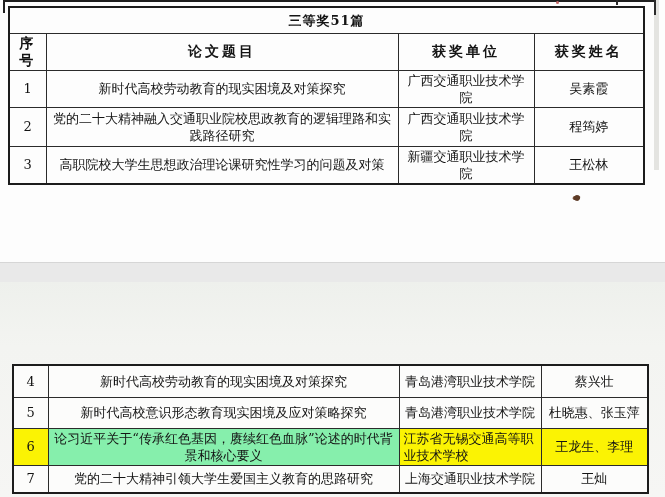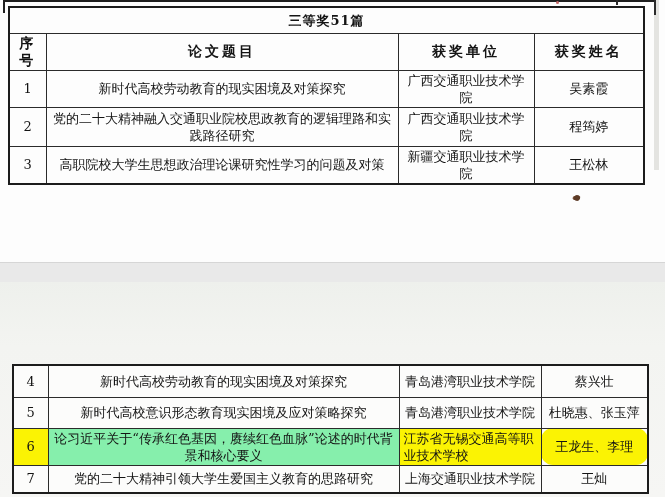--- a/index.html
+++ b/index.html
@@ -112,21 +112,21 @@
     <tr style="height:31px">
       <td class="no">5</td>
       <td class="ti">新时代高校意识形态教育现实困境及应对策略探究</td>
       <td class="un">青岛港湾职业技术学院</td>
       <td class="na">杜晓惠、张玉萍</td>
     </tr>
     <tr style="height:34px">
       <td class="no" style="background: rgb(251, 243, 3);">6</td>
       <td class="ti" style="background: #86efac;">论习近平关于“传承红色基因，赓续红色血脉”论述的时代背景和核心要义</td>
       <td class="un wrap" style="background: rgb(251, 243, 3);">江苏省无锡交通高等职业技术学校</td>
-      <td class="na" style="background: rgb(251, 243, 3); border-radius: 12px;">王龙生、李理</td>
+      <td class="na" style="background: rgb(251, 243, 3);">王龙生、李理</td>
     </tr>
     <tr style="height:28px">
       <td class="no">7</td>
       <td class="ti">党的二十大精神引领大学生爱国主义教育的思路研究</td>
       <td class="un">上海交通职业技术学院</td>
       <td class="na">王灿</td>
     </tr>
   </tbody>
     </table>
 

